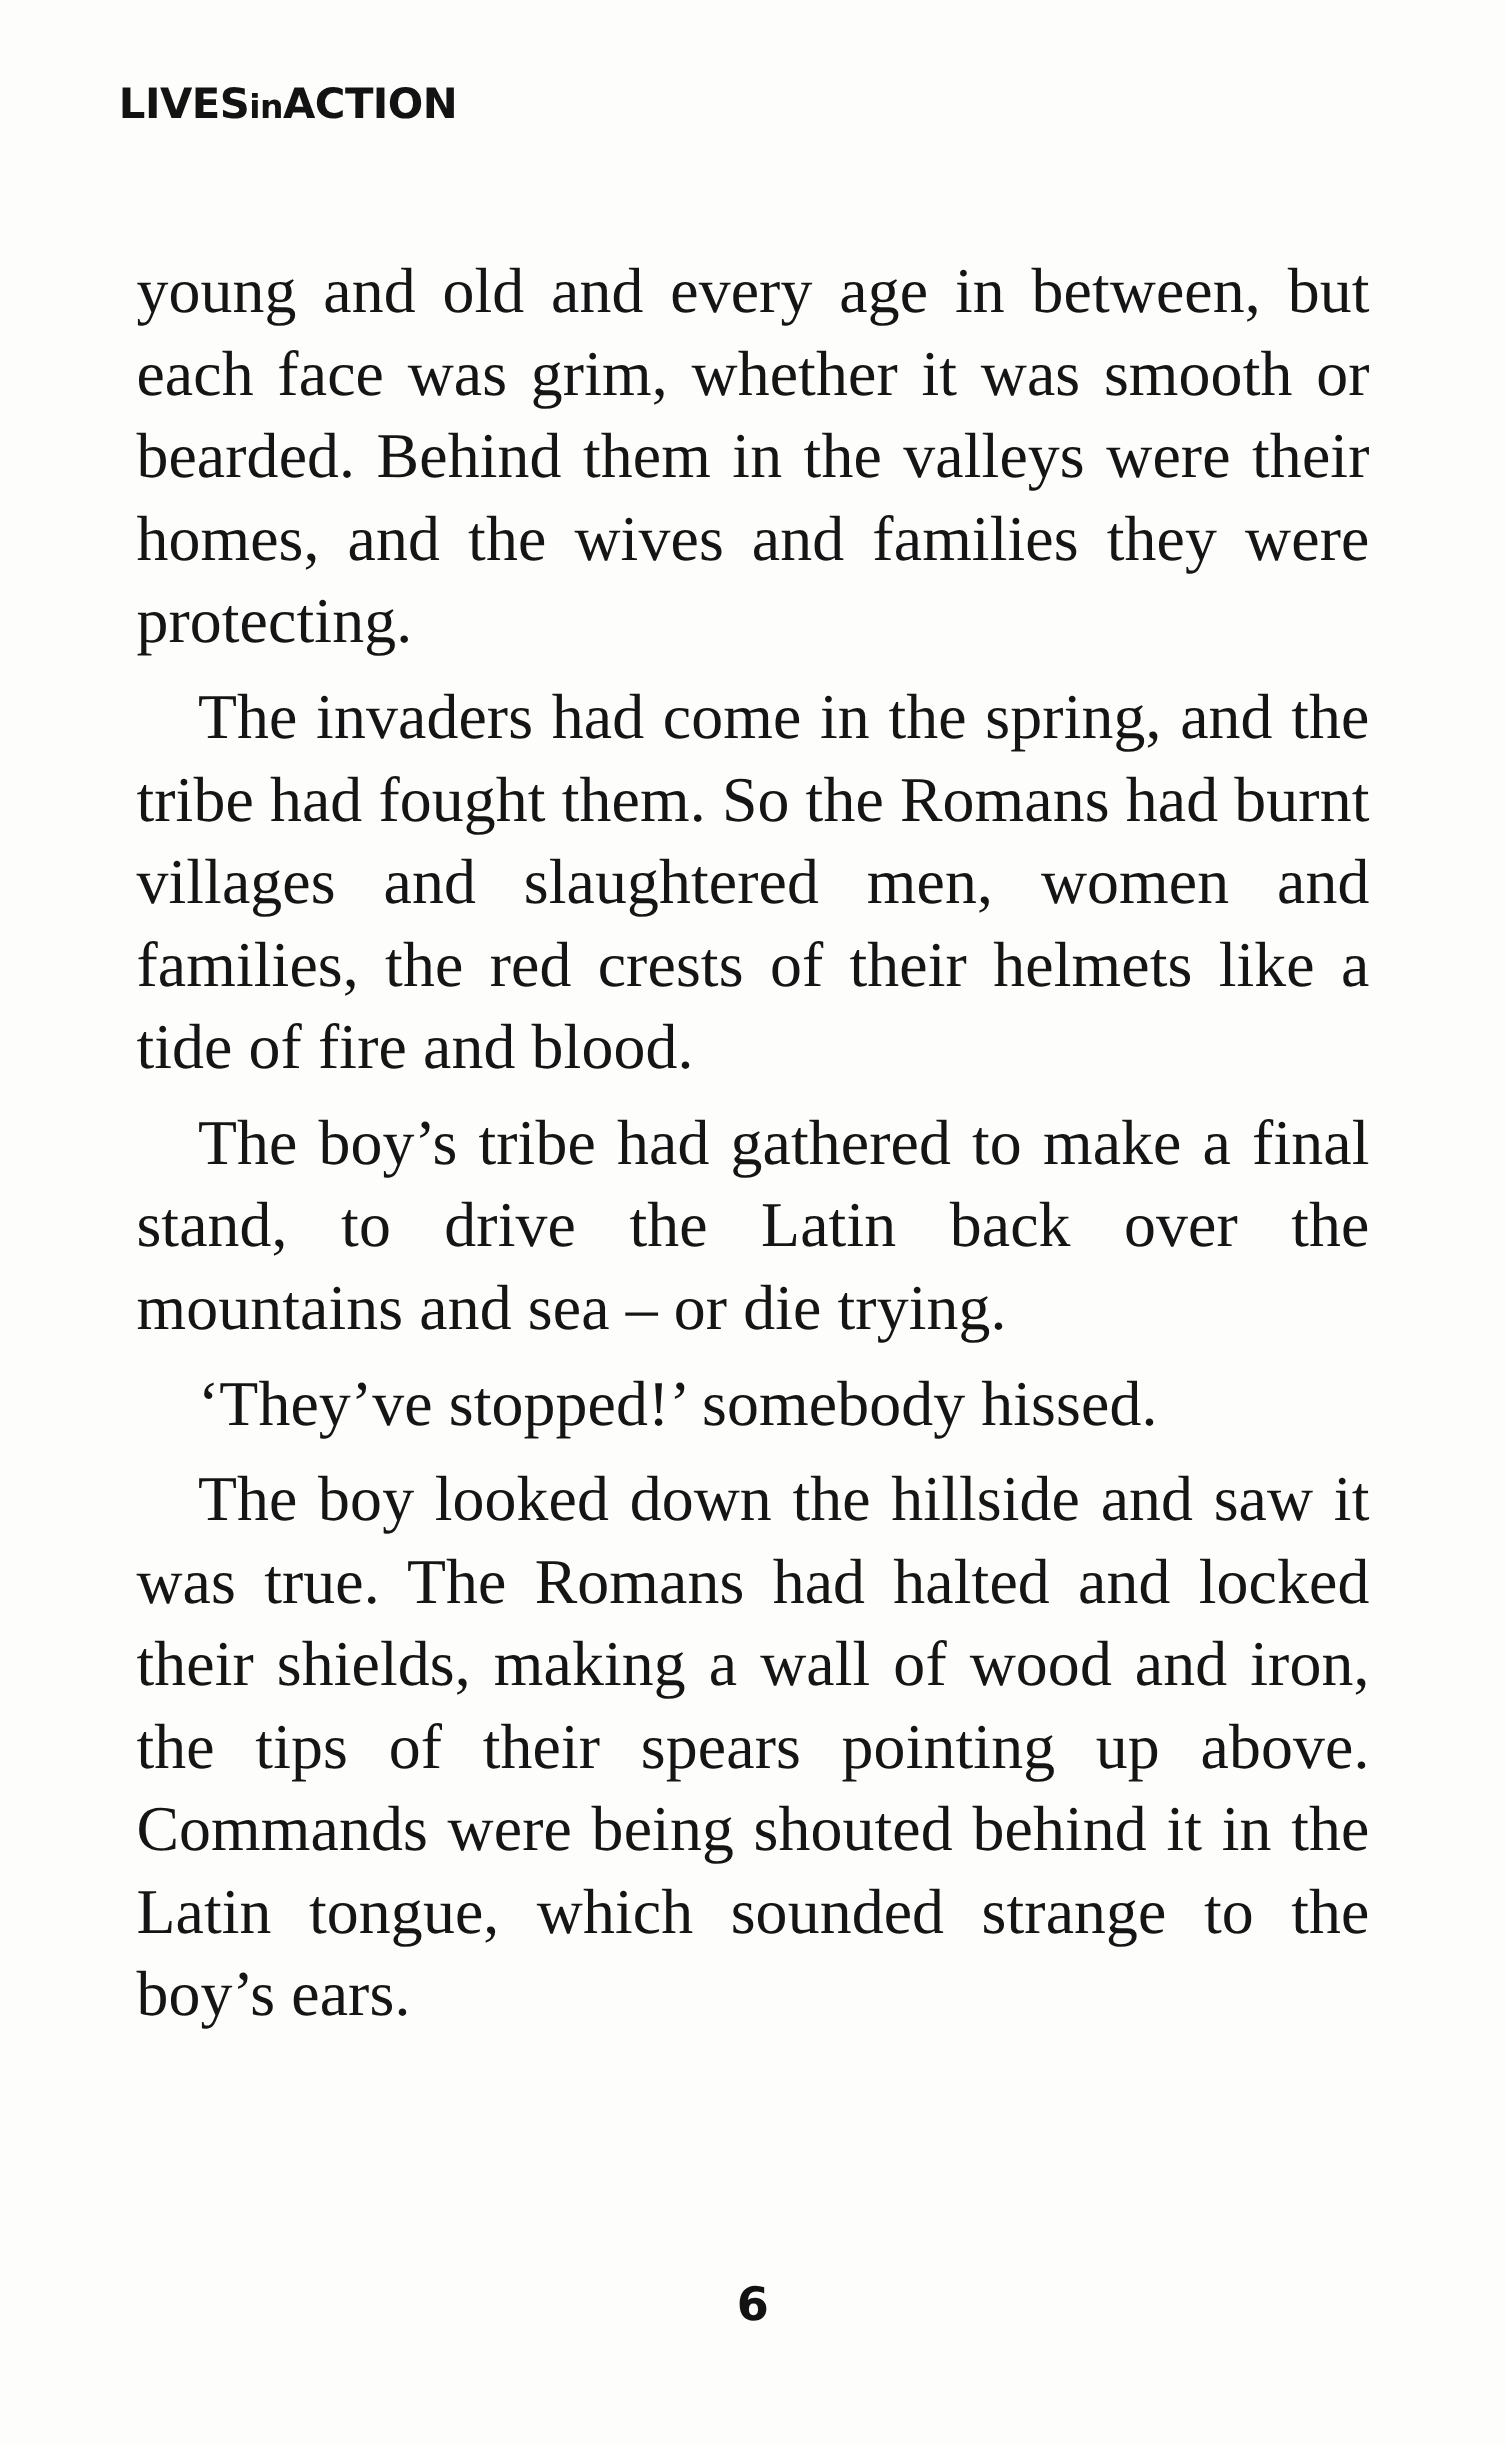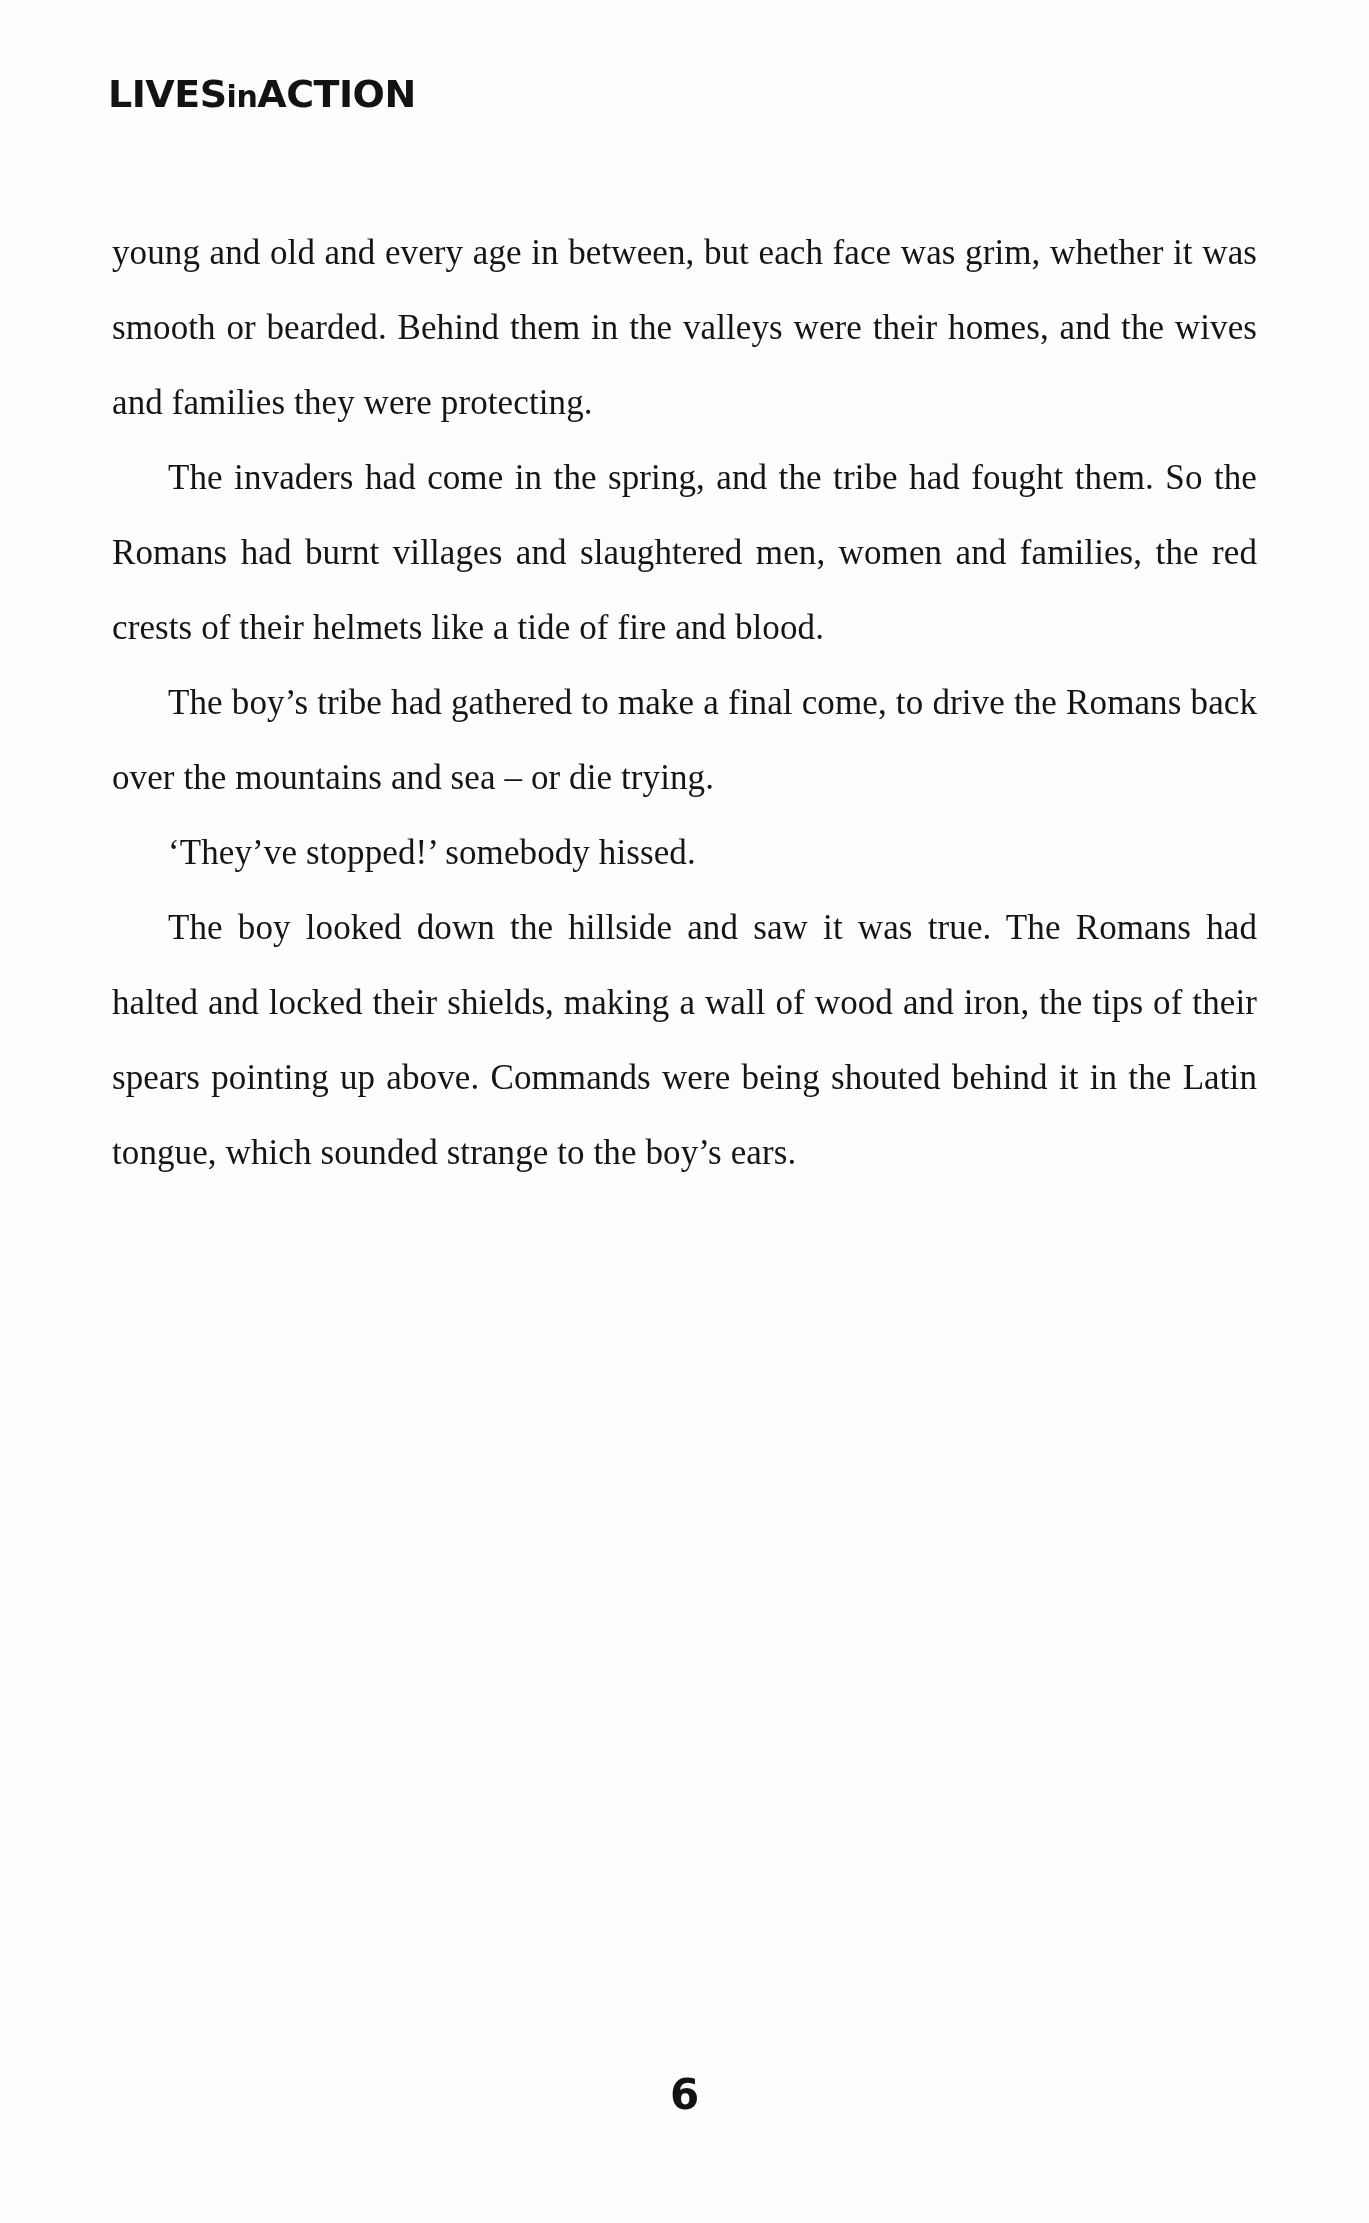--- a/index.html
+++ b/index.html
@@ -37,23 +37,23 @@
     font-size: 30px;
     font-weight: 700;
   }
   .body-col {
     position: absolute;
     left: 112px;
     top: 215px;
     width: 1145px;
   }
   p.para {
-    margin: 0;
+    margin: 12px;
     font-family: "Liberation Serif", serif;
-    font-size: 35px;
+    font-size: 58px;
     line-height: 75px;
     text-align: justify;
     text-justify: inter-word;
     color: #151515;
     letter-spacing: 0.1px;
   }
   p.para.indent {
     text-indent: 56px;
   }
   .folio {
@@ -73,20 +73,20 @@
 
 <div class="page">
 
   <div class="running-head">
     <span>LIVES</span><span class="small">in</span><span>ACTION</span>
   </div>
 
   <div class="body-col">
     <p class="para">young and old and every age in between, but each face was grim, whether it was smooth or bearded. Behind them in the valleys were their homes, and the wives and families they were protecting.</p>
     <p class="para indent">The invaders had come in the spring, and the tribe had fought them. So the Romans had burnt villages and slaughtered men, women and families, the red crests of their helmets like a tide of fire and blood.</p>
-    <p class="para indent">The boy’s tribe had gathered to make a final come, to drive the Romans back over the mountains and sea – or die trying.</p>
+    <p class="para indent">The boy’s tribe had gathered to make a final stand, to drive the Latin back over the mountains and sea – or die trying.</p>
     <p class="para indent">‘They’ve stopped!’ somebody hissed.</p>
     <p class="para indent">The boy looked down the hillside and saw it was true. The Romans had halted and locked their shields, making a wall of wood and iron, the tips of their spears pointing up above. Commands were being shouted behind it in the Latin tongue, which sounded strange to the boy’s ears.</p>
   </div>
 
   <div class="folio">6</div>
 
 </div>
 
 </body></html>

